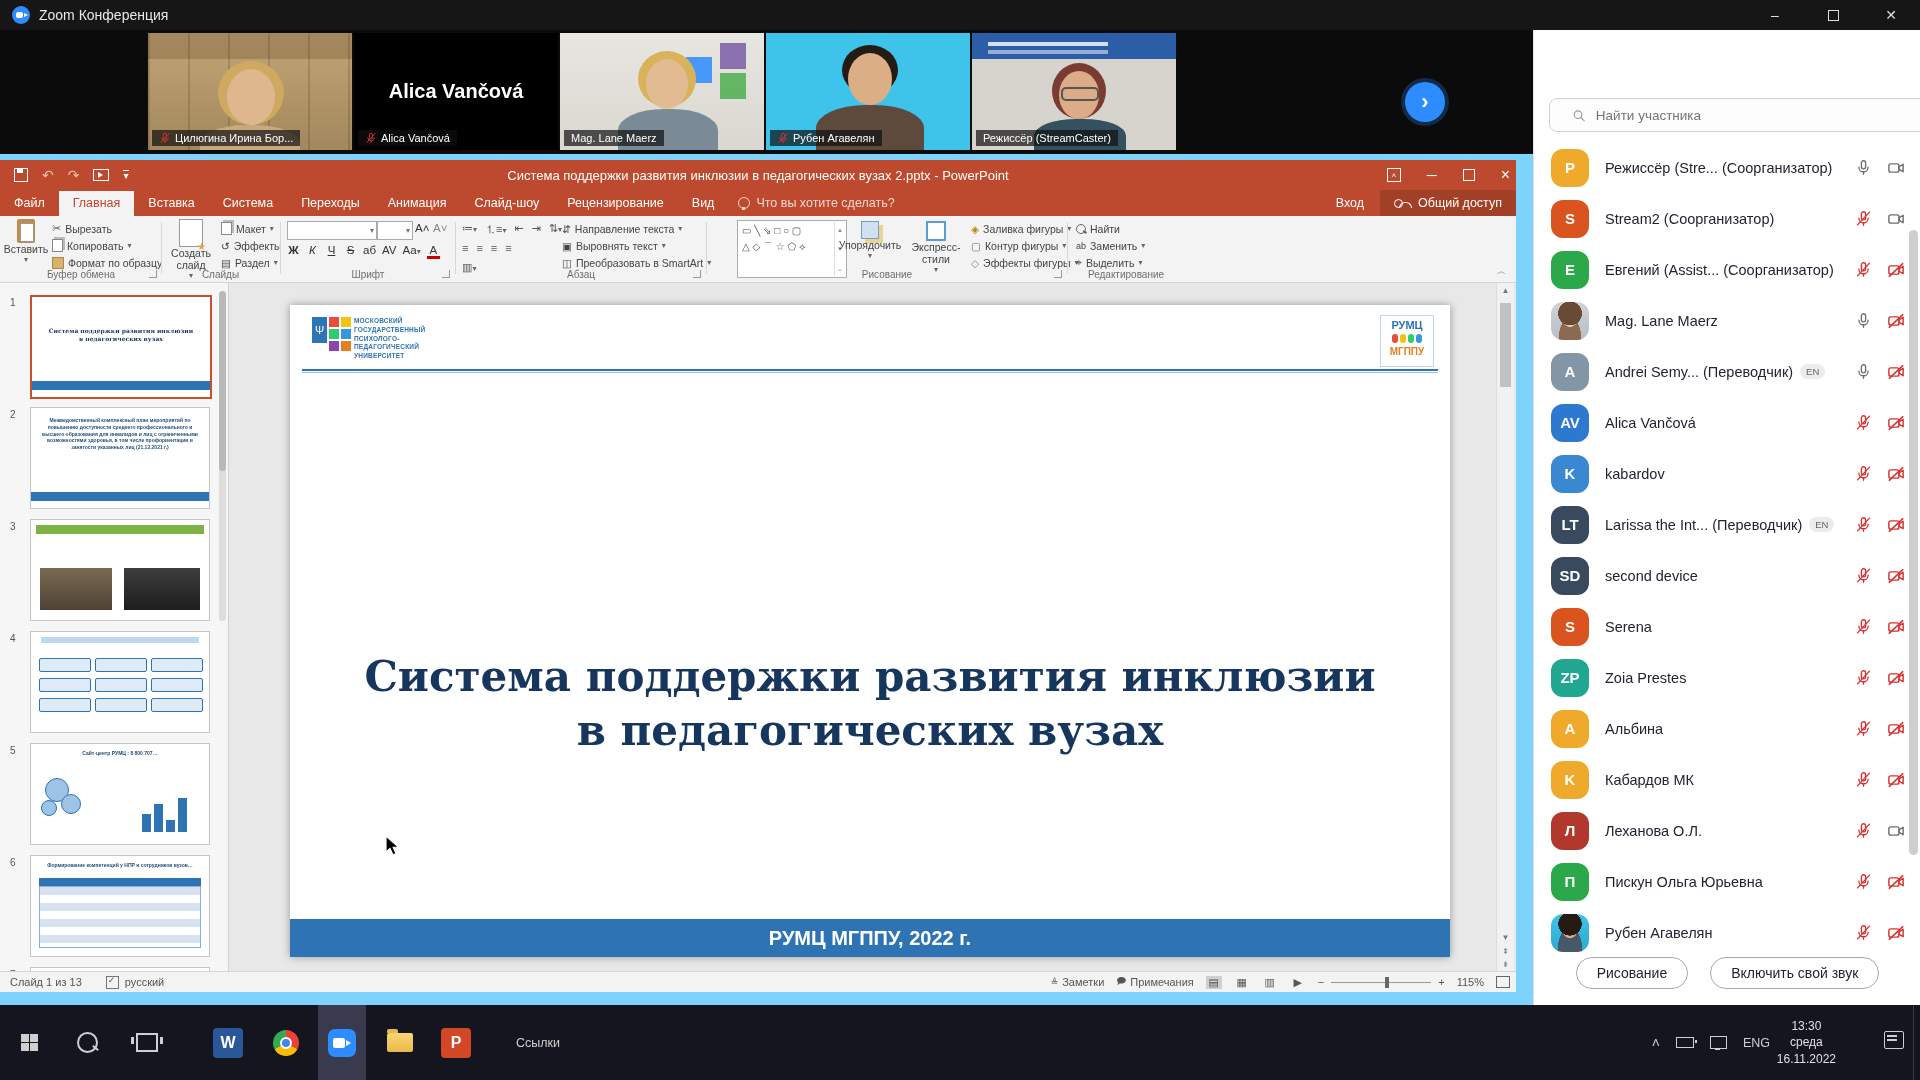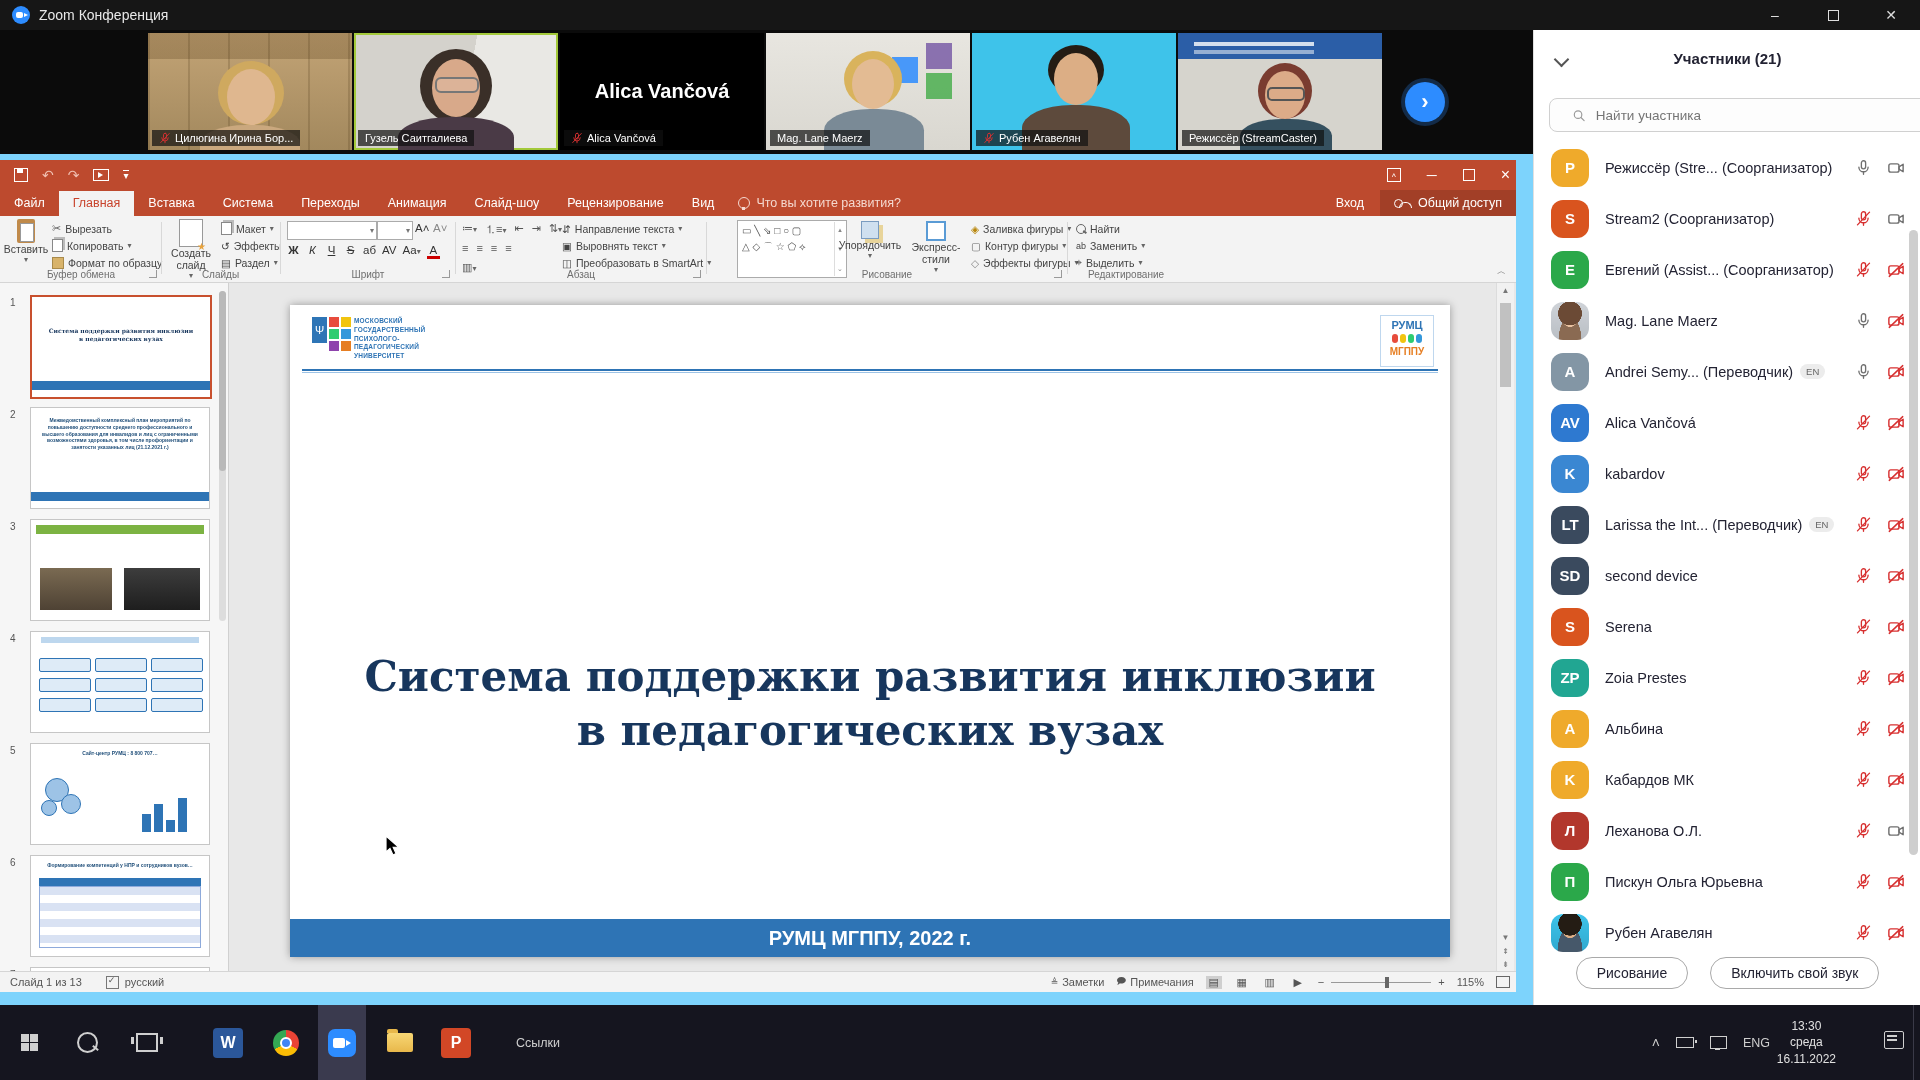--- a/index.html
+++ b/index.html
@@ -247,28 +247,20 @@
                   <rect x="9" y="2.5" width="6" height="11.5" rx="3"></rect>
                   <path d="M5.5 11.5a6.5 6.5 0 0 0 13 0"></path>
                   <line x1="12" y1="18" x2="12" y2="21.5"></line>
                   <line x1="3.5" y1="21" x2="20.5" y2="3"></line>
                 </g>
               </svg>
             </span>
             <span>Цилюгина Ирина Бор...</span>
           </div>
         </div>
-        <div class="vtile vt-office vt-active">
-          <span class="hair"></span>
-          <span class="head"></span>
-          <span class="body"></span>
-          <div class="vlabel">
-            <span>Гузель Саитгалиева</span>
-          </div>
-        </div>
         <div class="vtile vt-nocam">
           <div class="vbig">Alica Vančová</div>
           <div class="vlabel">
             <span style="display:flex;">
               <svg width="12" height="12" viewBox="0 0 24 24">
                 <g fill="none" stroke="#D73030" stroke-width="1.9" stroke-linecap="round">
                   <rect x="9" y="2.5" width="6" height="11.5" rx="3"></rect>
                   <path d="M5.5 11.5a6.5 6.5 0 0 0 13 0"></path>
                   <line x1="12" y1="18" x2="12" y2="21.5"></line>
                   <line x1="3.5" y1="21" x2="20.5" y2="3"></line>
@@ -318,20 +310,21 @@
 
   <div class="abs ppt">
     <div class="ptitle">
       <div class="qat">
         <span class="q-save"></span>
         <span class="q-undo">↶</span>
         <span class="q-redo">↷</span>
         <span class="q-pres"></span>
         <span class="q-more">▾</span>
       </div>
+      <div class="ptitle-text">Система поддержки развития инклюзии в педагогических вузах 2.pptx - PowerPoint</div>
       <div class="pwinbtns">
         <span class="p-ribopt">˄</span>
         <span class="p-min">─</span>
         <span class="p-rest"></span>
         <span class="p-close">×</span>
       </div>
     </div>
 
     <div class="ptabs">
       <div style="display:flex;align-items:flex-end;">
@@ -340,21 +333,21 @@
           <div class="ptab">Вставка</div>
           <div class="ptab">Система</div>
           <div class="ptab">Переходы</div>
           <div class="ptab">Анимация</div>
           <div class="ptab">Слайд-шоу</div>
           <div class="ptab">Рецензирование</div>
           <div class="ptab">Вид</div>
         </div>
       <div class="tellme">
         <span class="bulb"></span>
-        <span>Что вы хотите развития?</span>
+        <span>Что вы хотите сделать?</span>
       </div>
     </div>
     <div class="ptabs-right">
       <span class="signin">Вход</span>
       <span class="sharebtn">
         <span style="display:flex;">
             <i class="shp-head"></i>
             <i class="shp-body"></i>
           </span>
         <span>Общий доступ</span>
@@ -671,24 +664,20 @@
         <span class="zslider">−<span class="ztrack">
               <span class="zthumb"></span>
             </span>+</span>
         <span>115%</span>
         <span class="fitbox"></span>
       </div>
     </div>
   </div>
 
   <div class="abs panel">
-    <div class="phead">
-      <span class="pchev"></span>
-      <span>Участники (21)</span>
-    </div>
     <div class="psearch">
       <svg width="15" height="15" viewBox="0 0 24 24">
           <g fill="none" stroke="#9a9a9a" stroke-width="2">
             <circle cx="10.5" cy="10.5" r="6.5"></circle>
             <line x1="15.5" y1="15.5" x2="21" y2="21" stroke-linecap="round"></line>
           </g>
         </svg>
       <input placeholder="Найти участника" style="">
     </div>
     <div class="plist">

